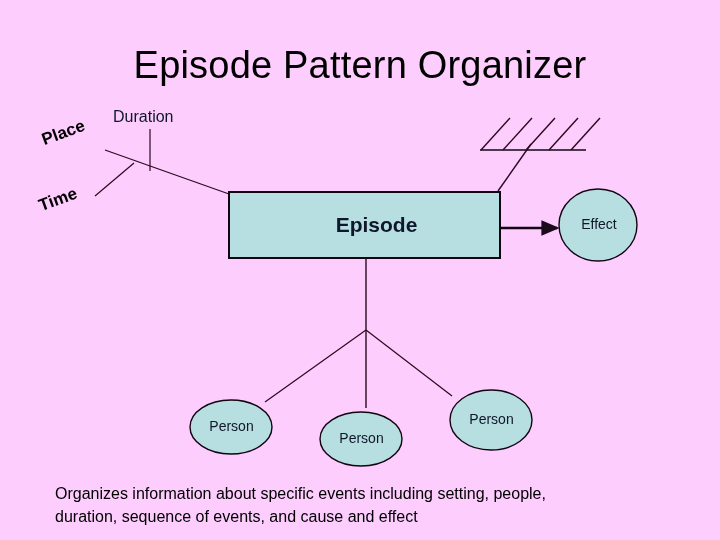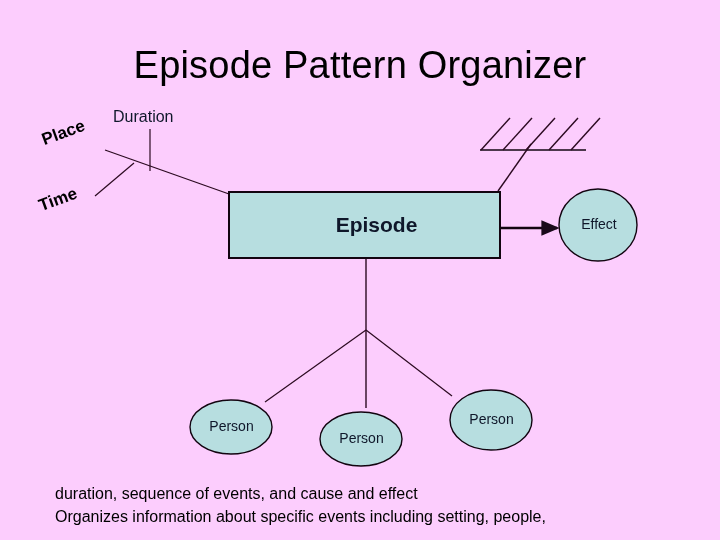--- a/index.html
+++ b/index.html
@@ -172,17 +172,17 @@
 
   <div class="node-label" id="person-label-3">Person</div>
 
   <div class="node-label" id="duration-label">Duration</div>
 
   <div class="rotated-label" id="place-label">Place</div>
 
   <div class="rotated-label" id="time-label">Time</div>
 
   <div id="caption">
+    <div>Organizes information about specific events including setting, people,</div>
     <div>duration, sequence of events, and cause and effect</div>
-    <div>Organizes information about specific events including setting, people,</div>
   </div>
 
 </div>
 
 </body></html>

